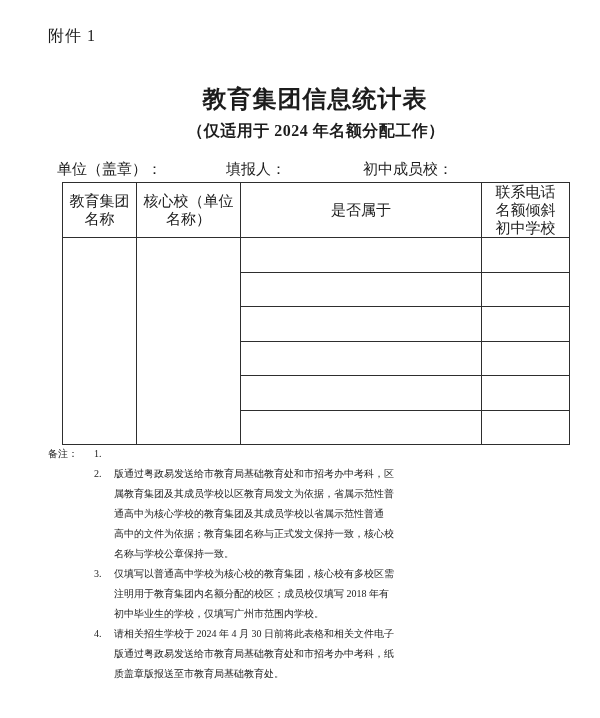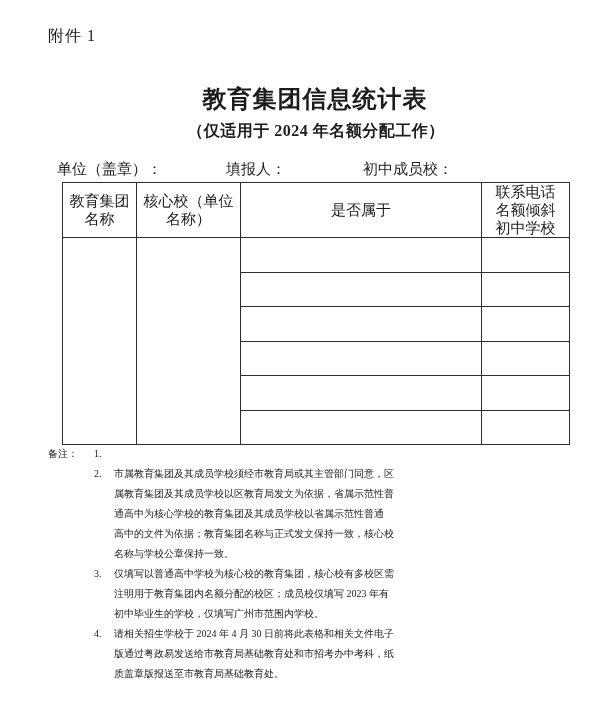--- a/index.html
+++ b/index.html
@@ -158,30 +158,30 @@
     </table>
 
   <div class="notes">
     <div class="notes-label">备注：</div>
     <div class="note-items">
       <div class="note-item">
         <span class="note-num">1.</span>
       </div>
       <div class="note-item">
         <span class="note-num">2.</span>
-        <span class="note-text">市属教育集团及其成员学校须经市教育局或其主管部门同意，区
+        <span class="note-text">版通过粤政易发送给市教育局基础教育处和市招考办中考科，区
 属教育集团及其成员学校以区教育局发文为依据，省属示范性普
 通高中为核心学校的教育集团及其成员学校以省属示范性普通
 高中的文件为依据；教育集团名称与正式发文保持一致，核心校
 名称与学校公章保持一致。</span>
       </div>
       <div class="note-item">
         <span class="note-num">3.</span>
         <span class="note-text">仅填写以普通高中学校为核心校的教育集团，核心校有多校区需
-注明用于教育集团内名额分配的校区；成员校仅填写 2023 年有
+注明用于教育集团内名额分配的校区；成员校仅填写 2018 年有
 初中毕业生的学校，仅填写广州市范围内学校。</span>
       </div>
       <div class="note-item">
         <span class="note-num">4.</span>
         <span class="note-text">请相关招生学校于 2024 年 4 月 30 日前将此表格和相关文件电子
 版通过粤政易发送给市教育局基础教育处和市招考办中考科，纸
 质盖章版报送至市教育局基础教育处。</span>
       </div>
     </div>
   </div>

